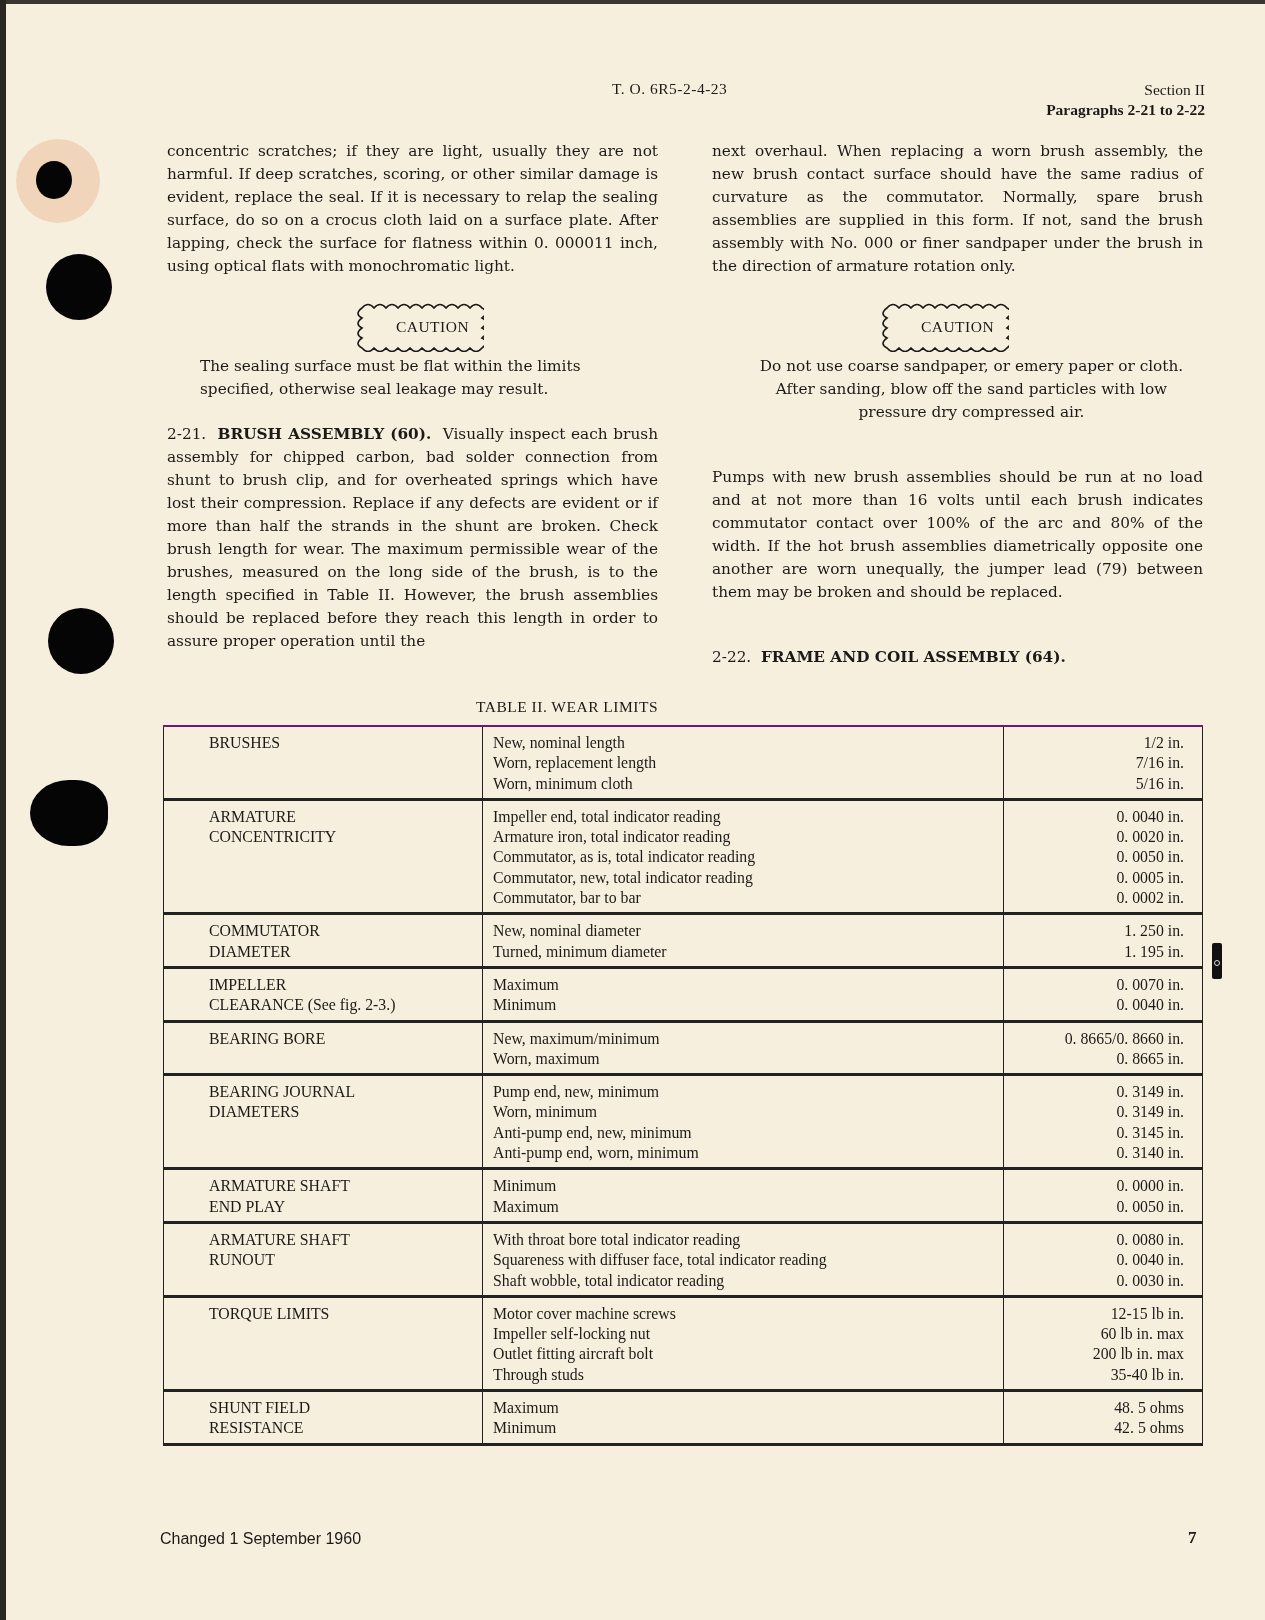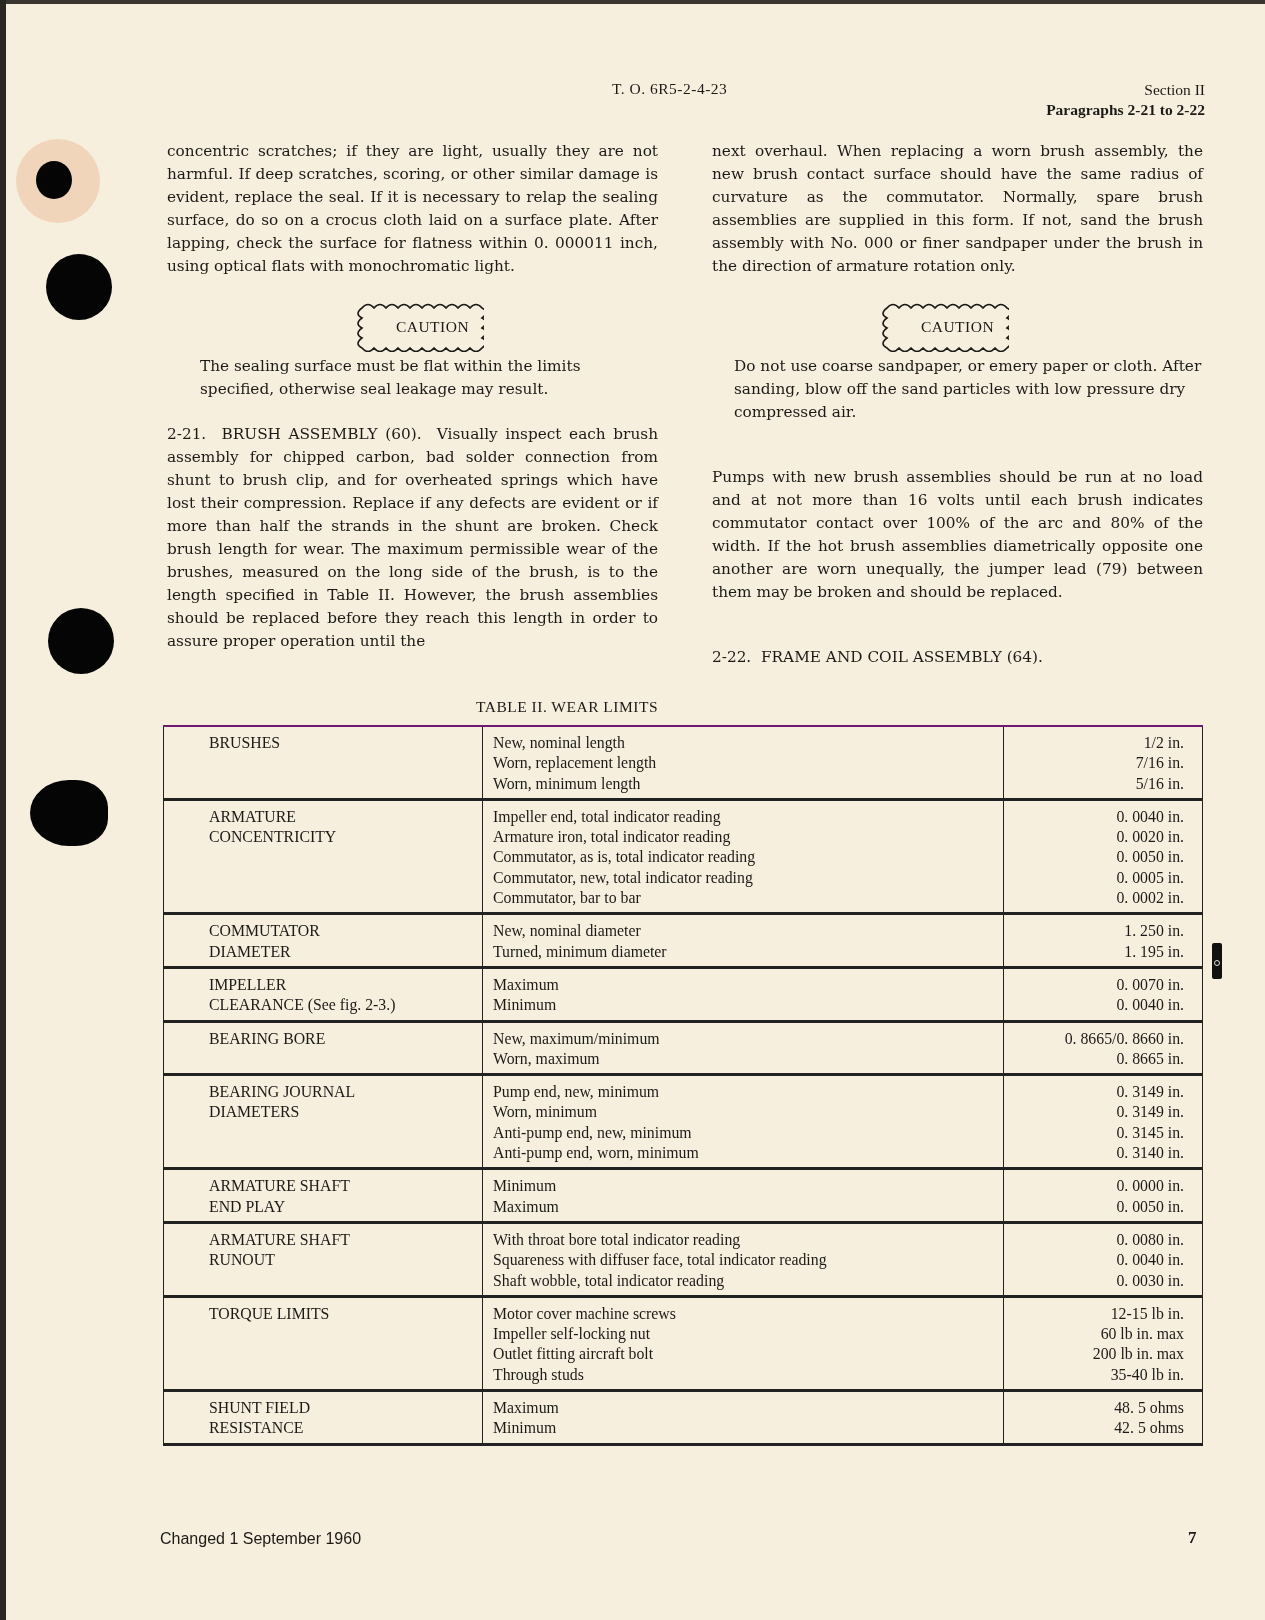--- a/index.html
+++ b/index.html
@@ -17,21 +17,21 @@
   .tab-marker span { position: absolute; left: 2px; top: 17px; width: 6px; height: 6px; border-radius: 50%; border: 1px solid #ddd; box-sizing: border-box; }
 
   .hdr { position: absolute; font-size: 15.5px; font-family: "Liberation Serif", serif; }
   .hdr-to { left: 612px; top: 80px; letter-spacing: 0.5px; }
   .hdr-sec { right: 60px; top: 80px; text-align: right; line-height: 20px; }
 
   .col { position: absolute; font-size: 15.3px; line-height: 23px; text-align: justify; font-family: "DejaVu Serif", serif; }
   .col-left { left: 167px; width: 491px; }
   .col-right { left: 712px; width: 491px; }
   .para { margin: 0; }
-  .para b { font-weight: normal; }
+  .para b { font-weight: bold; }
 
   .caution-wrap { display: flex; justify-content: center; margin: 0; }
   .caution {
     position: relative; display: inline-block; padding: 8px 22px;
     font-size: 15.5px; font-weight: bold; letter-spacing: 0.5px;
   }
   .caution svg { position: absolute; left: 0; top: 0; }
   .caution-text { position: relative; font-family: Liberation Serif, serif; font-weight: normal; }
   .caution-body { margin: 0 0 0 33px; text-align: left; }
 
@@ -100,41 +100,41 @@
     <div class="caution">
       <svg width="130" height="52" viewBox="0 0 130 52">
         <path d="M8,8 q6,-7 12,0 q6,-7 12,0 q6,-7 12,0 q6,-7 12,0 q6,-7 12,0 q6,-7 12,0 q6,-7 12,0 q6,-7 12,0 q6,-7 12,0 q6,-7 12,0
                  q8,4 0,10 q8,4 0,10 q8,4 0,10 q8,4 0,10
                  q-6,7 -12,0 q-6,7 -12,0 q-6,7 -12,0 q-6,7 -12,0 q-6,7 -12,0 q-6,7 -12,0 q-6,7 -12,0 q-6,7 -12,0 q-6,7 -12,0 q-6,7 -12,0
                  q-8,-4 0,-10 q-8,-4 0,-10 q-8,-4 0,-10 q-8,-4 0,-10 Z" fill="none" stroke="#1c1a17" stroke-width="1.6"></path>
       </svg>
       <span class="caution-text" style="display:inline-block;padding:7px 20px;">CAUTION</span>
     </div>
   </div>
-  <p class="para caution-body" style="margin-top:2px;margin-left:22px;">Do not use coarse sandpaper, or emery paper or cloth. After sanding, blow off the sand particles with low pressure dry compressed air.</p>
+  <p class="para caution-body" style="margin-top:2px;margin-left:28px;text-align:center;">Do not use coarse sandpaper, or emery paper or cloth. After sanding, blow off the sand particles with low pressure dry compressed air.</p>
 
   <p class="para" style="margin-top:42px;">Pumps with new brush assemblies should be run at no load and at not more than 16 volts until each brush indicates commutator contact over 100% of the arc and 80% of the width. If the hot brush assemblies diametrically opposite one another are worn unequally, the jumper lead (79) between them may be broken and should be replaced.</p>
 
   <p class="para" style="margin-top:42px;">
     <span>2-22.</span>&nbsp;
     <b>FRAME AND COIL ASSEMBLY (64).</b>
   </p>
 </div>
 
 <div class="tbl-title">TABLE II.  WEAR LIMITS</div>
 <table class="wear">
   <tbody id="wear-body">
       <tr class="grp">
         <td class="c-part">
           <span class="line">BRUSHES</span>
         </td>
         <td class="c-desc">
           <span class="line">New, nominal length</span>
           <span class="line">Worn, replacement length</span>
-          <span class="line">Worn, minimum length</span>
+          <span class="line">Worn, minimum cloth</span>
         </td>
         <td class="c-val">
           <span class="line">1/2 in.</span>
           <span class="line">7/16 in.</span>
           <span class="line">5/16 in.</span>
         </td>
       </tr>
       <tr class="grp">
         <td class="c-part">
           <span class="line">ARMATURE</span>

